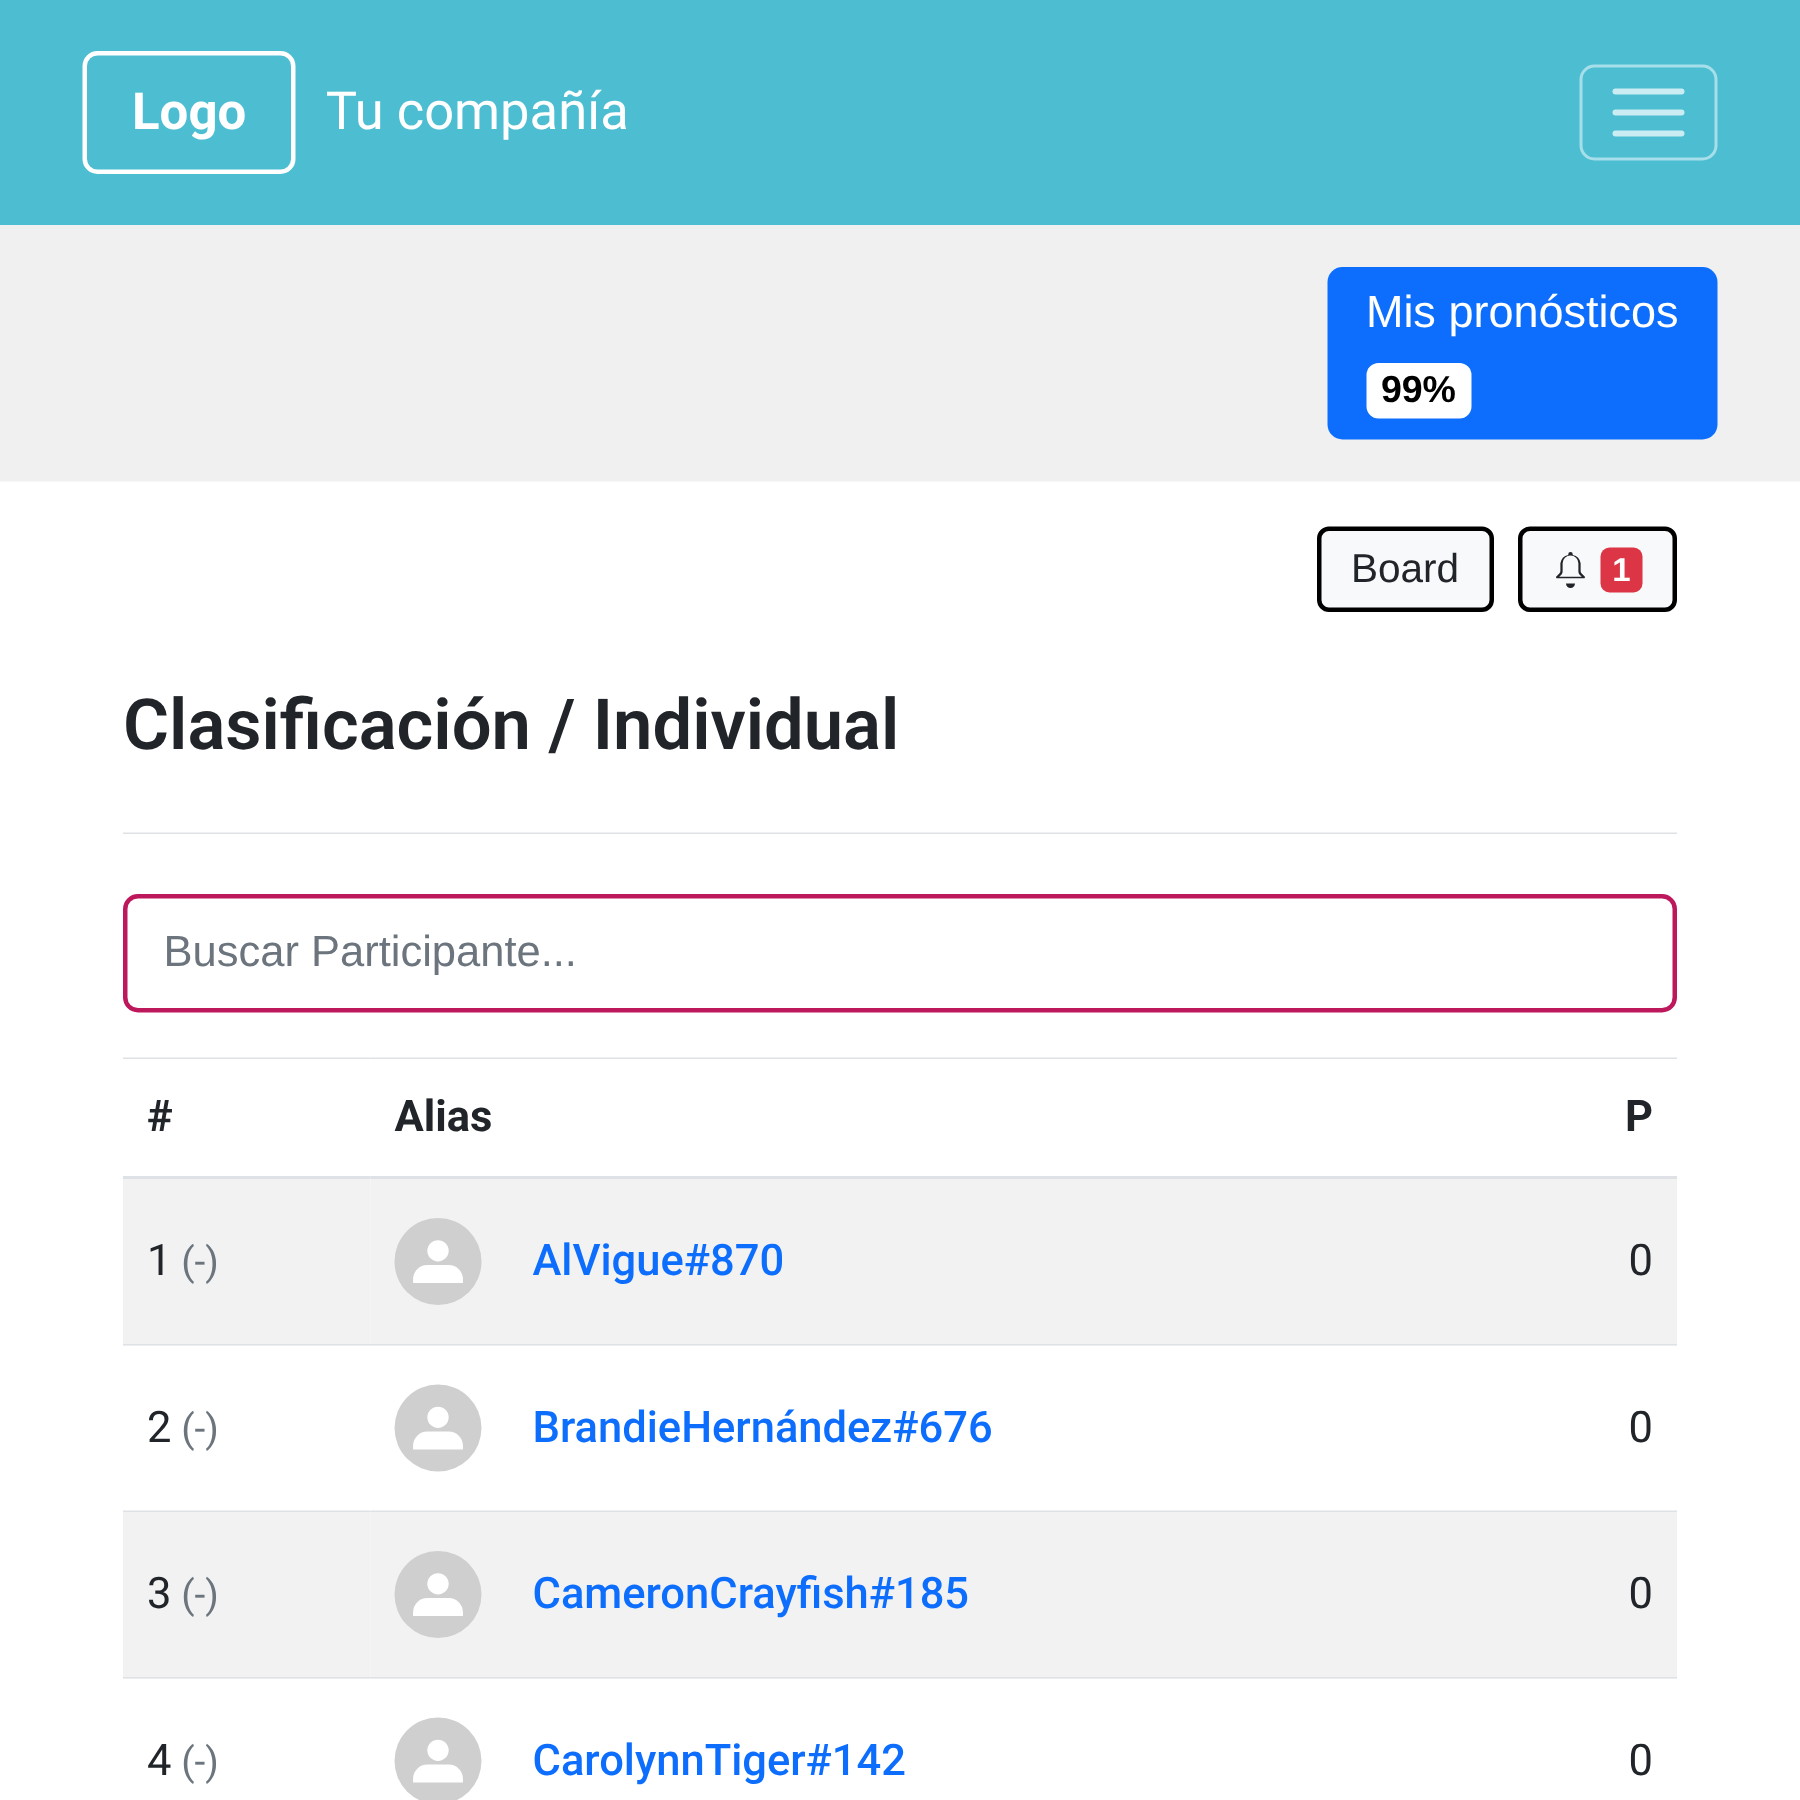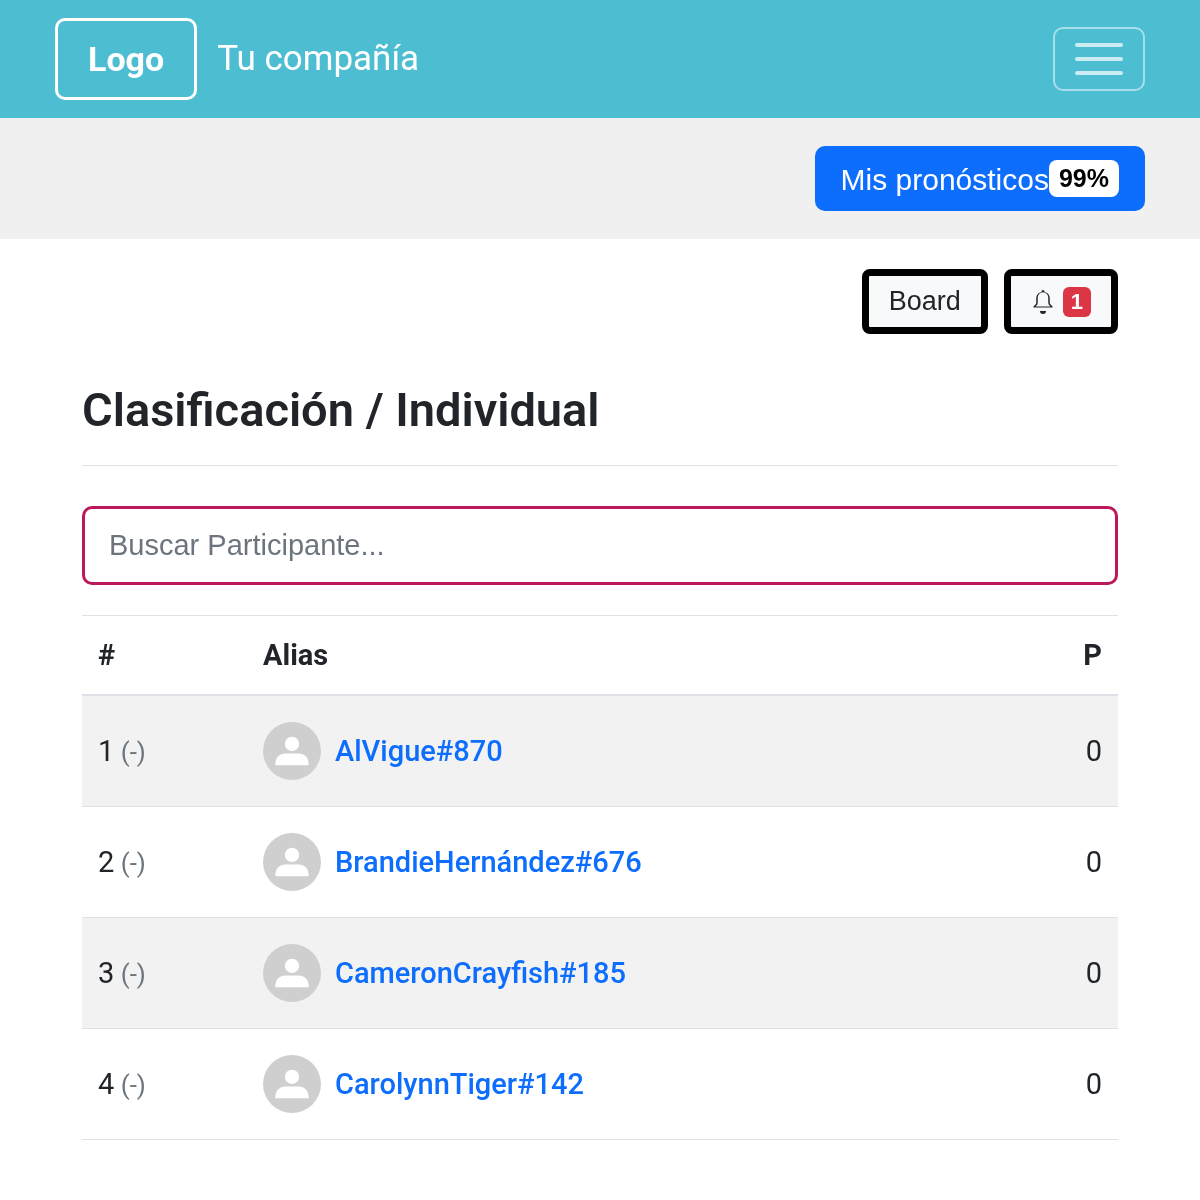--- a/index.html
+++ b/index.html
@@ -8,21 +8,21 @@
       padding: 0;
     }
     body {
       font-family: -apple-system, BlinkMacSystemFont, "Segoe UI", Roboto, "Helvetica Neue", Arial, sans-serif;
       background: #fff;
       width: 1200px;
       overflow: hidden;
     }
     .navbar {
       background: #4dbed2;
-      padding: 18px 55px;
+      padding: 34px 55px;
       display: flex;
       align-items: center;
       justify-content: space-between;
     }
     .navbar-left {
       display: flex;
       align-items: center;
       gap: 20px;
     }
     .logo-box {
@@ -72,22 +72,23 @@
     .btn-primary {
       background: #0d6efd;
       color: #fff;
       border: none;
       border-radius: 10px;
       padding: 14px 26px;
       font-size: 30px;
       font-weight: 500;
       cursor: pointer;
       display: flex;
-      align-items: flex-end;
-      gap: 0;
+      align-items: flex-start;
+      gap: 16px;
+      flex-direction: column;
     }
     .btn-primary .badge-white {
       background: #fff;
       color: #000000;
       border-radius: 8px;
       padding: 4px 10px;
       font-size: 25px;
       font-weight: 700;
     }
     .content {
@@ -95,21 +96,21 @@
     }
     .top-actions {
       display: flex;
       justify-content: flex-end;
       gap: 16px;
       margin-bottom: 48px;
     }
     .btn-light {
       background: #f8f9fa;
       color: #212529;
-      border: 7px solid #000000;
+      border: 3px solid #000000;
       border-radius: 8px;
       padding: 10px 20px;
       font-size: 27px;
       cursor: pointer;
       display: flex;
       align-items: center;
       gap: 8px;
       text-align: center;
     }
     .bell-icon {
@@ -121,21 +122,21 @@
       color: #fff;
       border-radius: 6px;
       padding: 2px 8px;
       font-size: 22px;
       font-weight: 700;
     }
     .page-heading {
       display: flex;
       align-items: center;
       gap: 18px;
-      padding-bottom: 28px;
+      padding-bottom: 44px;
       border-bottom: 1px solid #dee2e6;
       margin-bottom: 40px;
     }
     .page-title {
       font-size: 47px;
       font-weight: 600;
       color: #212529;
     }
     .btn-dept {
       background: #f8f9fa;
@@ -218,20 +219,21 @@
     }
     .avatar svg {
       width: 38px;
       height: 38px;
       fill: #fff;
     }
     .alias-link {
       color: #0d6efd;
       text-decoration: none;
       font-weight: 500;
+      margin-left: 20px;
     }
     .col-rank { width: 165px; }
     .col-points { width: 100px; }
   </style>
 </head>
 <body>
 
 <nav class="navbar">
   <div class="navbar-left">
     <div class="logo-box">Logo</div>

